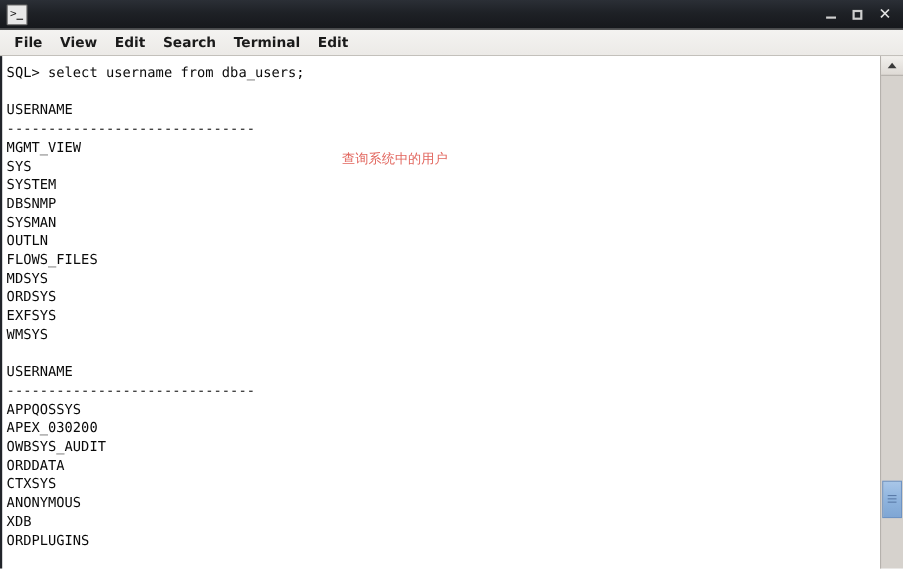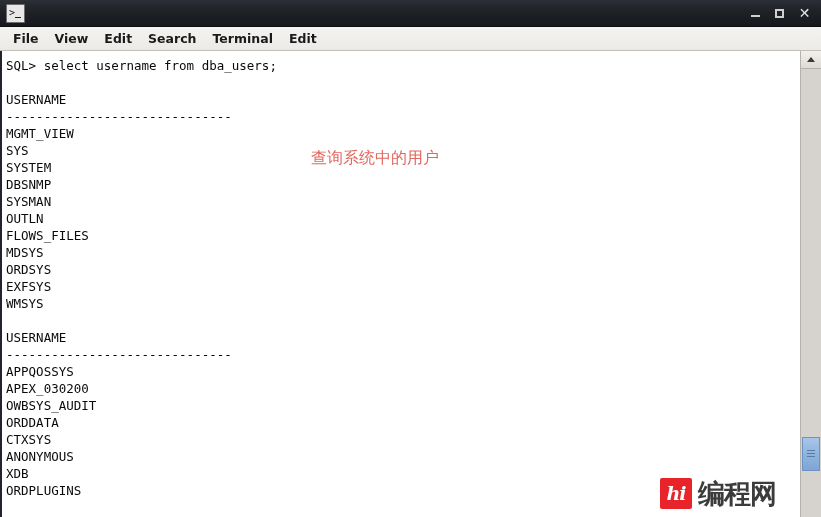--- a/index.html
+++ b/index.html
@@ -159,23 +159,23 @@
     font-family: "DejaVu Sans Mono", monospace;
     font-size: 12.5px;
     line-height: 17px;
     color: #0a0a0a;
     white-space: pre;
     margin: 0;
   }
   .annotation {
     position: absolute;
     left: 309px;
-    top: 97px;
+    top: 85px;
     color: #e2675f;
-    font-size: 16px;
+    font-size: 12px;
     font-family: "DejaVu Sans", sans-serif;
     white-space: nowrap;
   }
 
   
   .scrollbar {
     width: 20px;
     flex: 0 0 20px;
     background: #d6d2cd;
     border-left: 1px solid #b5b1ac;
@@ -320,26 +320,20 @@
 APPQOSSYS
 APEX_030200
 OWBSYS_AUDIT
 ORDDATA
 CTXSYS
 ANONYMOUS
 XDB
 ORDPLUGINS</pre>
       <div class="annotation">查询系统中的用户</div>
 
-      <div class="watermark">
-        <div class="wm-logo">
-          <span>hi</span>
-        </div>
-        <div class="wm-text">编程网</div>
-      </div>
     </div>
 
     <div class="scrollbar">
       <div class="sb-arrow"></div>
       <div class="sb-track">
         <div class="sb-thumb">
           <div class="sb-grip">
             <i></i>
               <i></i>
               <i></i>

